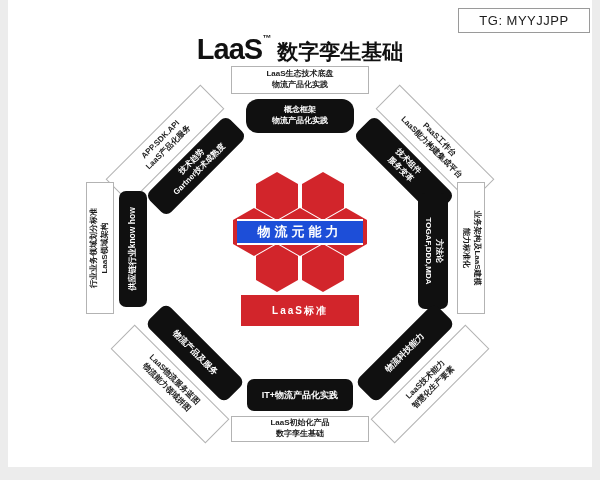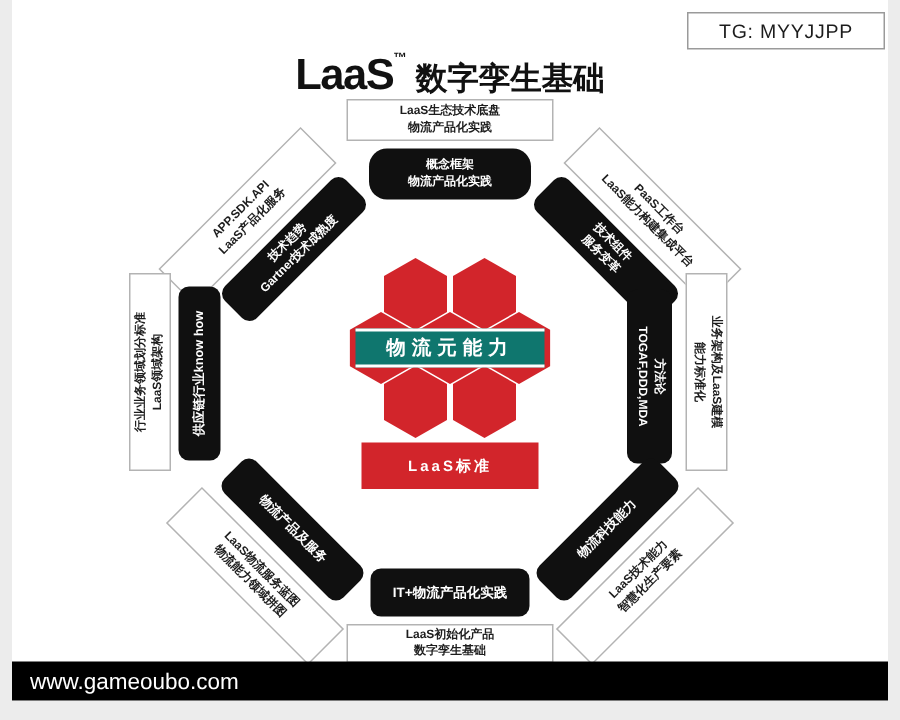--- a/index.html
+++ b/index.html
@@ -110,24 +110,21 @@
   </div>
 
   <div class="hex" style="left: 256px; top: 172px; background: rgb(210, 37, 43);"></div>
   <div class="hex" style="left: 302px; top: 172px; background: rgb(210, 37, 43);"></div>
   <div class="hex" style="left: 233px; top: 208px; background: rgb(210, 37, 43);"></div>
   <div class="hex" style="left: 279px; top: 208px; background: rgb(210, 37, 43);"></div>
   <div class="hex" style="left: 325px; top: 208px; background: rgb(210, 37, 43);"></div>
   <div class="hex" style="left: 256px; top: 244px; background: rgb(210, 37, 43);"></div>
   <div class="hex" style="left: 302px; top: 244px; background: rgb(210, 37, 43);"></div>
 
-  <div class="abs flexc band" style="background: #0f766e;">
+  <div class="abs flexc band" style="background: #1d4ed8;">
     <span>物流元能力</span>
   </div>
 
   <div class="abs flexc std" style="background: rgb(210, 37, 43);">
     <span>LaaS标准</span>
   </div>
 
-  <div class="abs wm">
-    <span>www.gameoubo.com</span>
-  </div>
 </div>
 
 </body></html>

